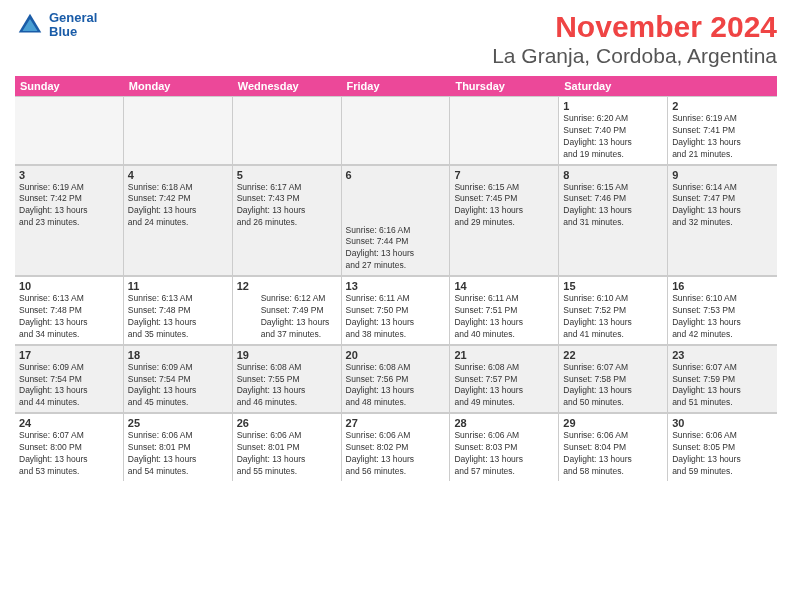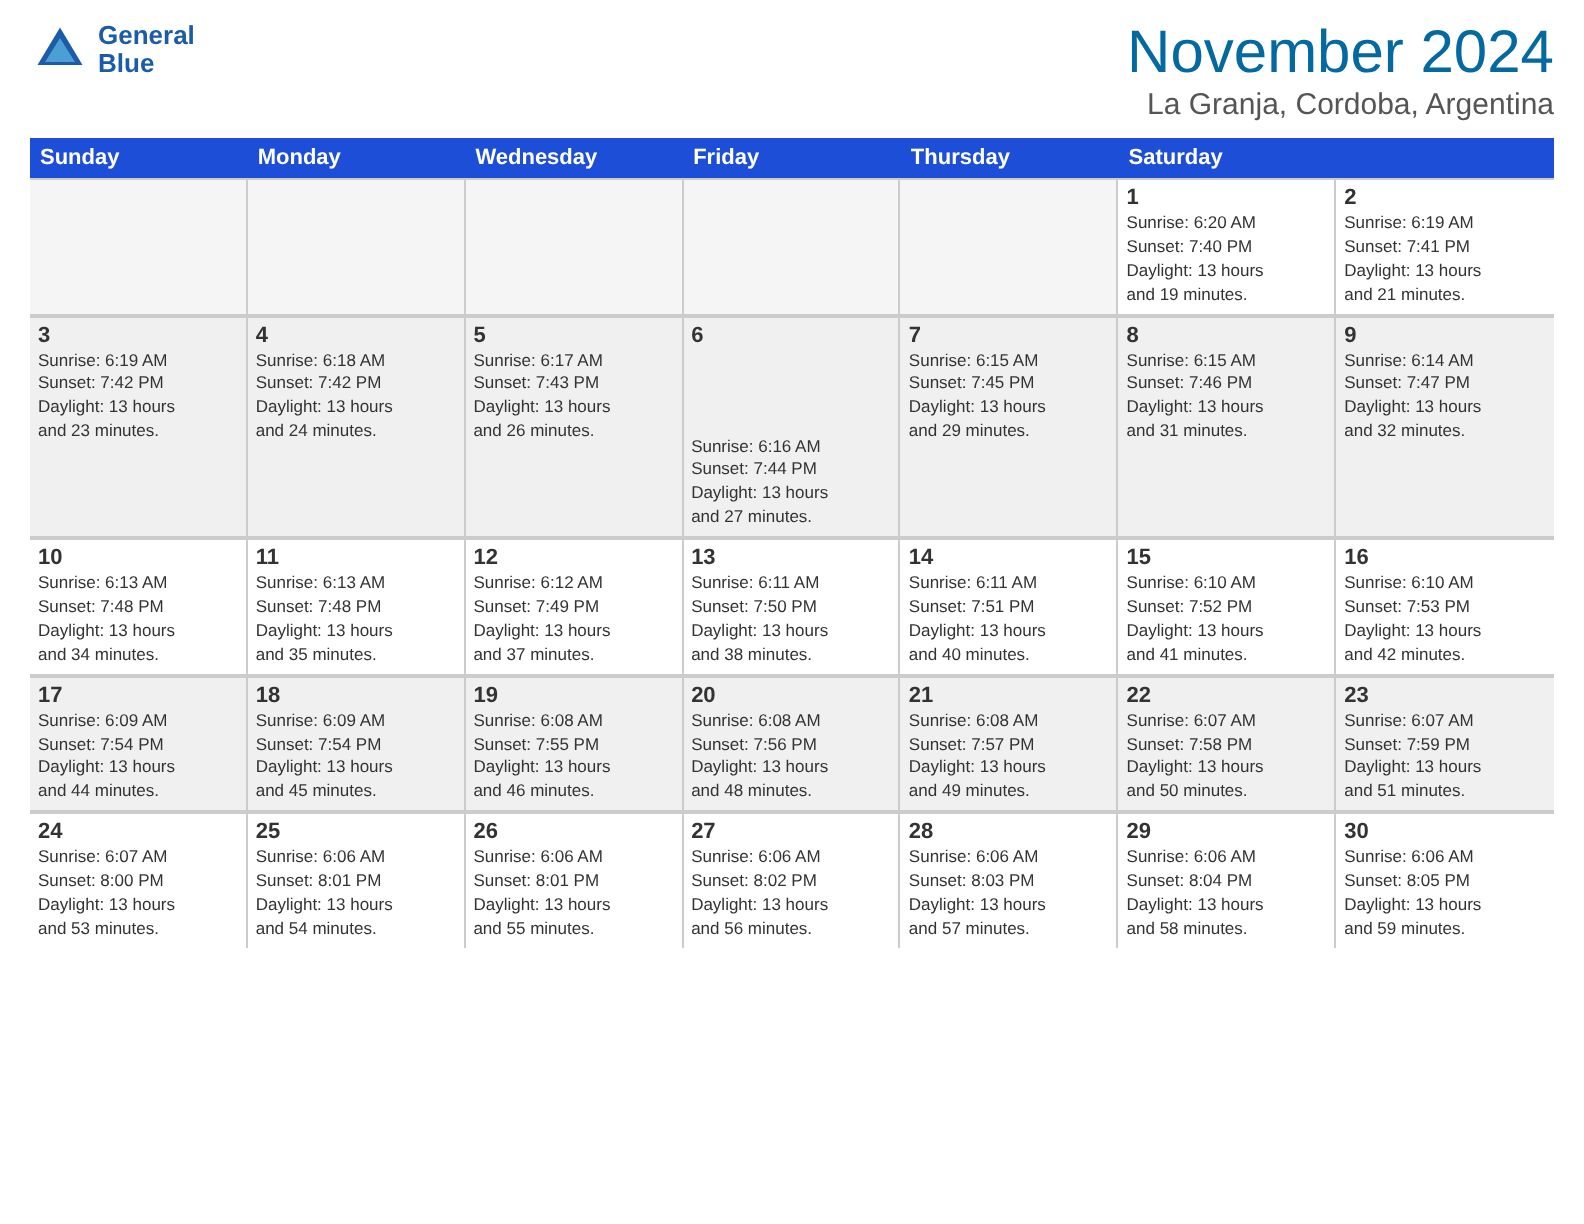--- a/index.html
+++ b/index.html
@@ -38,37 +38,37 @@
     }
     .logo-icon {
       width: 30px;
       height: 30px;
     }
     .title-block {
       text-align: right;
     }
     .main-title {
       font-size: 30px;
-      font-weight: normal;
-      color: #0369a1;
+      font-weight: bold;
+      color: #ef4444;
     }
     .subtitle {
-      font-size: 15px;
+      font-size: 21px;
       color: #555;
       text-align: right;
     }
     .calendar {
       flex: 1;
       display: flex;
       flex-direction: column;
     }
     .calendar-header {
       display: grid;
       grid-template-columns: repeat(7, 1fr);
-      background: #1d4ed8;
+      background: #ec4899;
     }
     .cal-header-cell {
       color: #fff;
       font-size: 11px;
       font-weight: bold;
       padding: 4px 5px;
       text-align: left;
     }
     .calendar-body {
       display: flex;
@@ -227,21 +227,21 @@
           </div>
           <div class="cal-cell">
             <span class="day-num">11</span>
             <div class="day-info" style="white-space: pre-line;">Sunrise: 6:13 AM
 Sunset: 7:48 PM
 Daylight: 13 hours
 and 35 minutes.</div>
           </div>
           <div class="cal-cell">
             <span class="day-num">12</span>
-            <div class="day-info" style="white-space: pre-line;">Sunrise: 6:12 AM
+            <div class="day-info" style="white-space: pre-line; margin-left: 24px;">Sunrise: 6:12 AM
 Sunset: 7:49 PM
 Daylight: 13 hours
 and 37 minutes.</div>
           </div>
           <div class="cal-cell">
             <span class="day-num">13</span>
             <div class="day-info" style="white-space: pre-line;">Sunrise: 6:11 AM
 Sunset: 7:50 PM
 Daylight: 13 hours
 and 38 minutes.</div>

